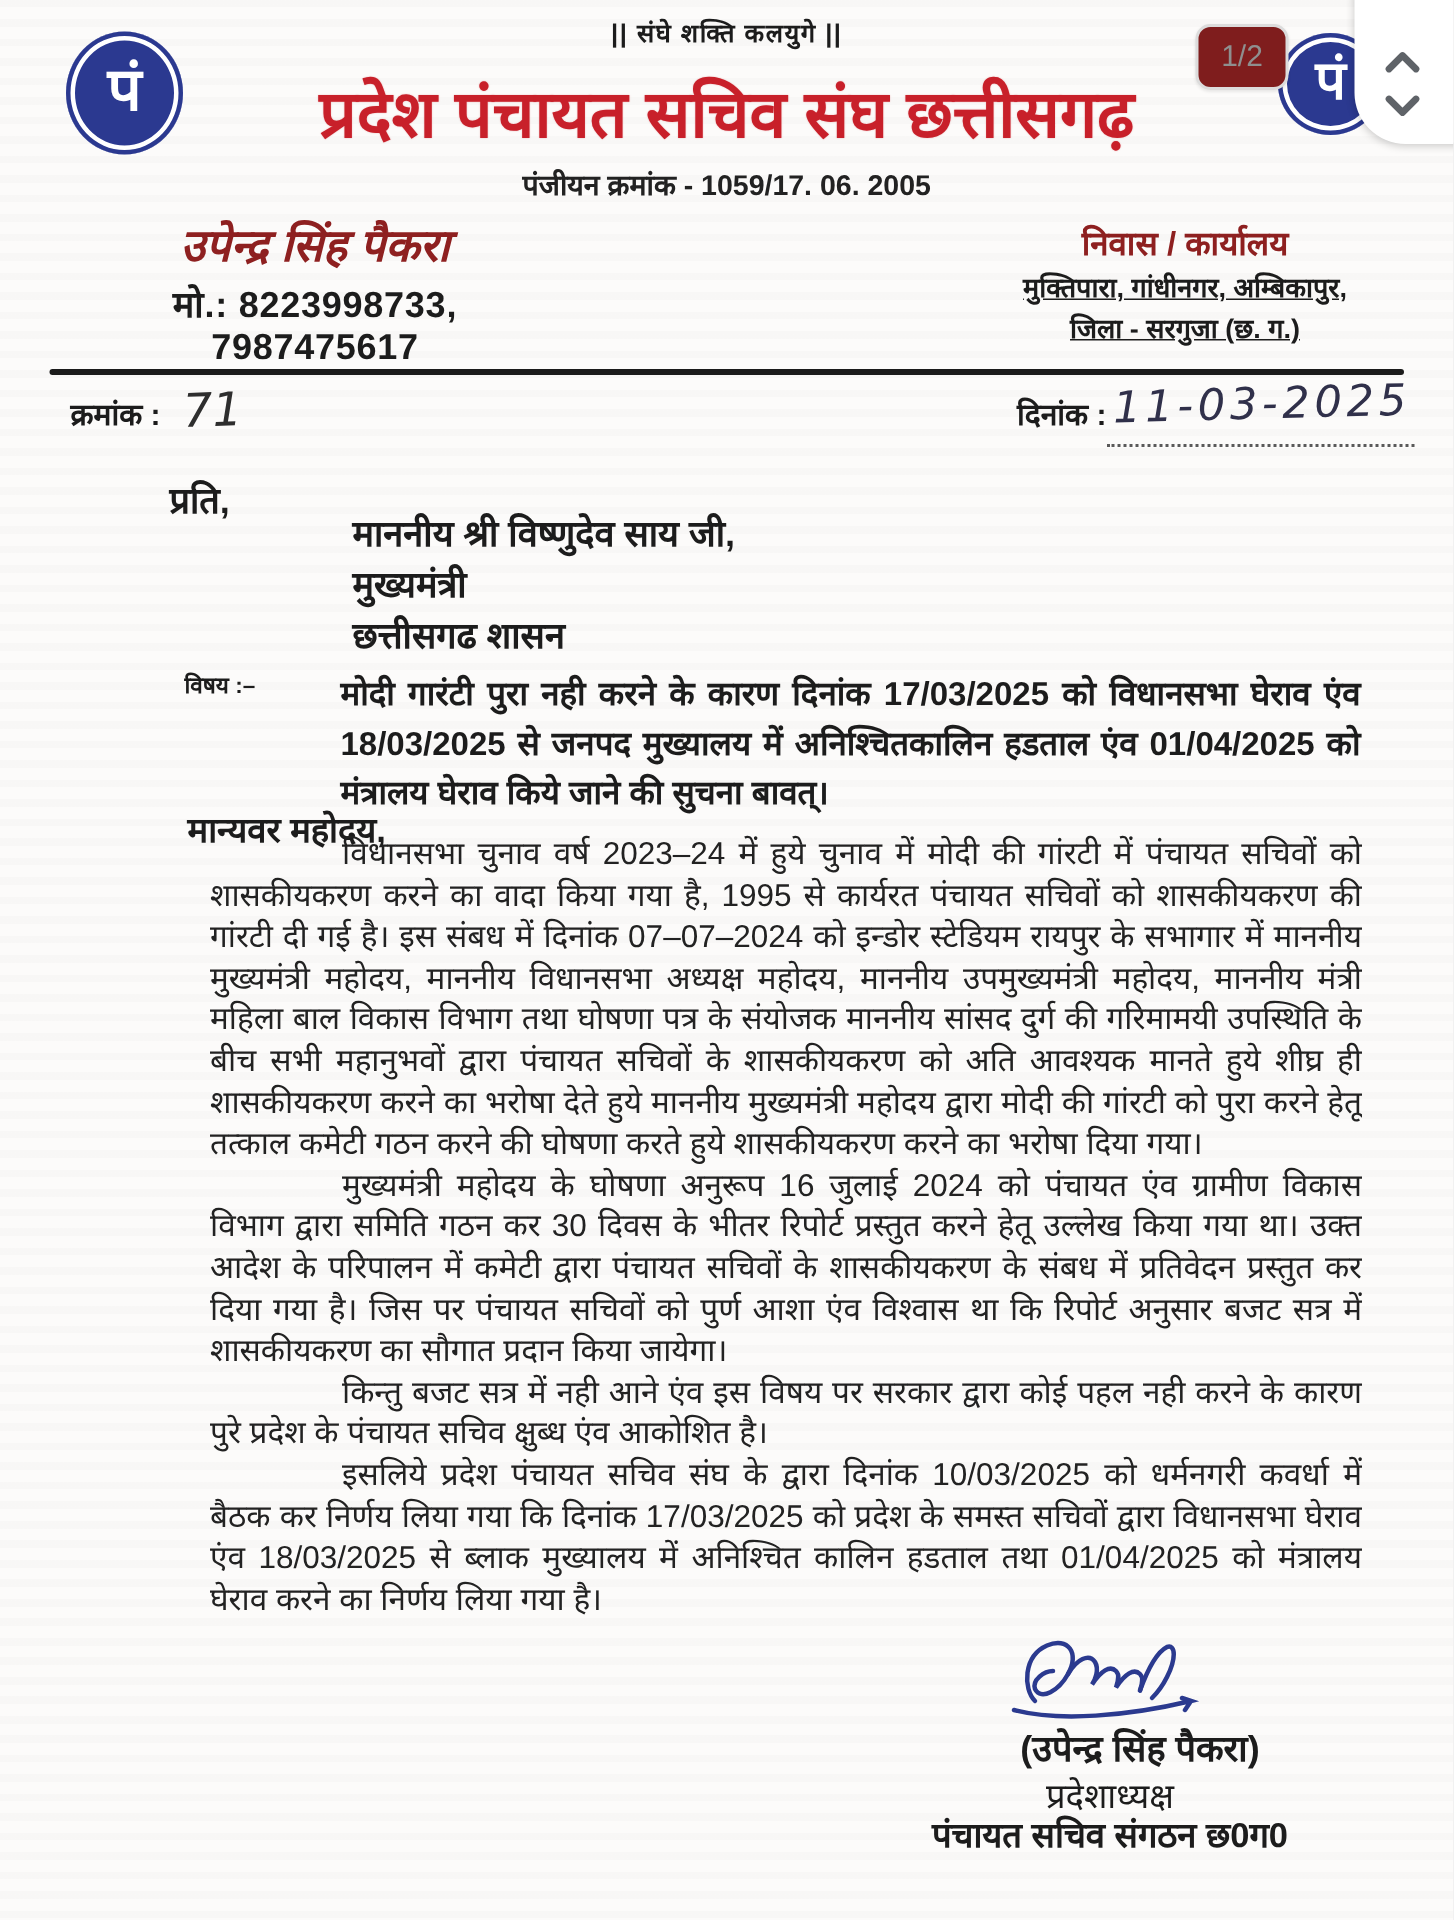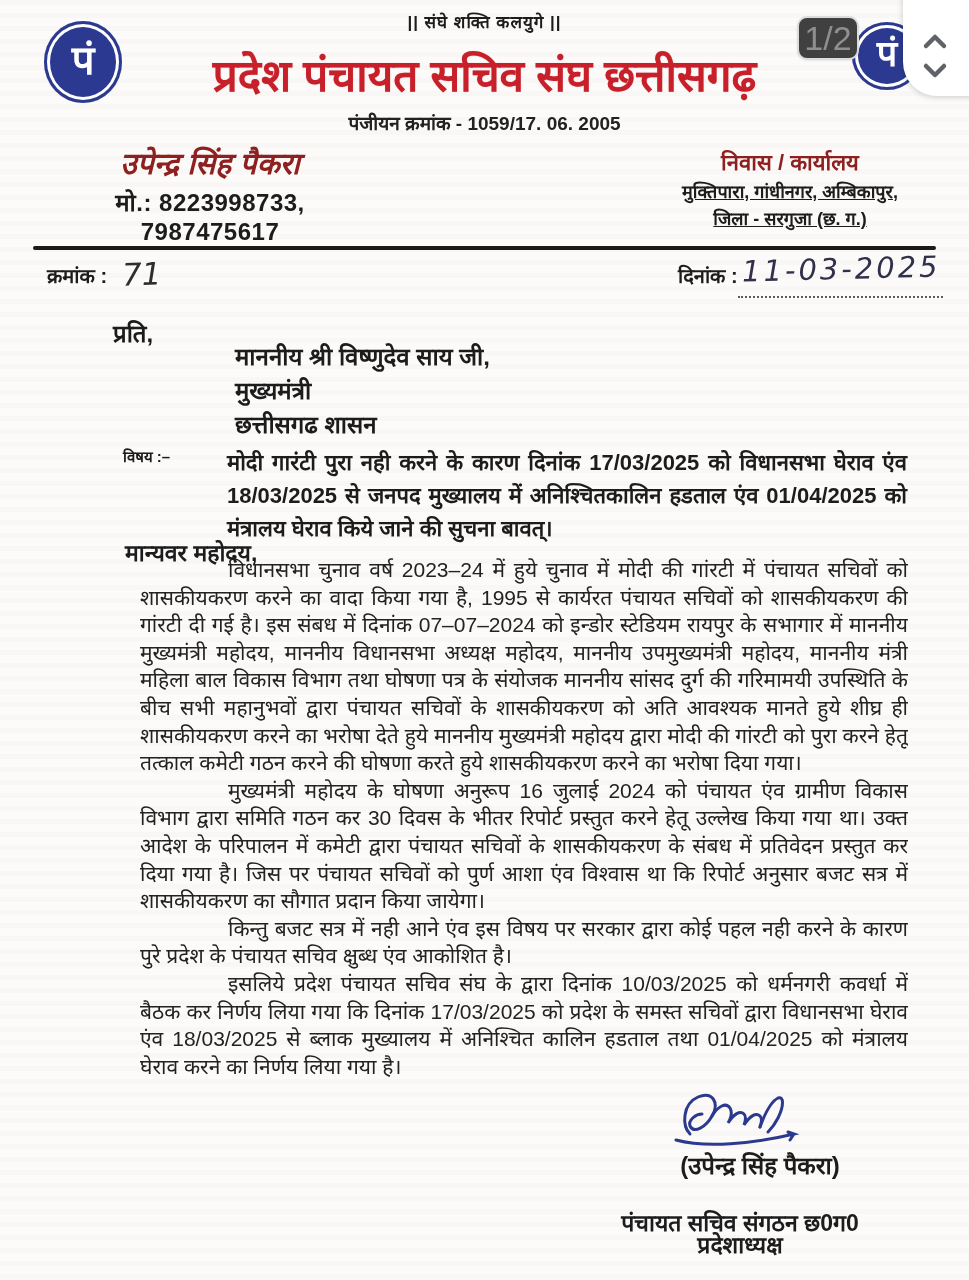--- a/index.html
+++ b/index.html
@@ -66,28 +66,28 @@
   .salutation{top:536px;left:125px;font-size:23px;font-weight:600;}
 
   
   .body-text{top:556px;left:140px;width:768px;height:530px;overflow:hidden;
              font-size:21px;line-height:27.6px;text-align:justify;color:#222;}
   .body-text p{margin:0;text-indent:88px;}
 
   
   .sign-svg{top:1088px;left:660px;width:160px;height:68px;}
   .sign-name{top:1148px;left:630px;width:260px;font-size:24px;font-weight:600;}
-  .sign-title{top:1180px;left:610px;width:260px;font-size:23px;font-weight:700;margin-top:48px;}
+  .sign-title{top:1180px;left:610px;width:260px;font-size:23px;font-weight:400;}
   .sign-org{top:1206px;left:580px;width:320px;font-size:23px;font-weight:600;}
 
   
-  .page-badge{top:16px;left:797px;width:58px;height:40px;background:#404040;
+  .page-badge{top:16px;left:797px;width:58px;height:40px;background:#7f1d1d;
               border:2px solid #dcdcdc;border-radius:10px;z-index:3;
               display:flex;align-items:center;justify-content:center;
-              font-size:34px;color:#8f8f8f;box-shadow:0 1px 2px rgba(0,0,0,.08);}
+              font-size:20px;color:#8f8f8f;box-shadow:0 1px 2px rgba(0,0,0,.08);}
   .nav-panel{top:-34px;left:903px;width:110px;height:130px;background:#ffffff;
              border-radius:34px;z-index:2;box-shadow:0 1px 6px rgba(0,0,0,.20);
              display:flex;flex-direction:column;align-items:flex-start;
              justify-content:flex-end;padding:0 0 10px 12px;box-sizing:border-box;}
   .nav-btn{width:40px;height:30px;display:flex;align-items:center;justify-content:center;
            background:transparent;border:none;padding:0;cursor:pointer;}
 </style>
 </head>
 <body>
 

